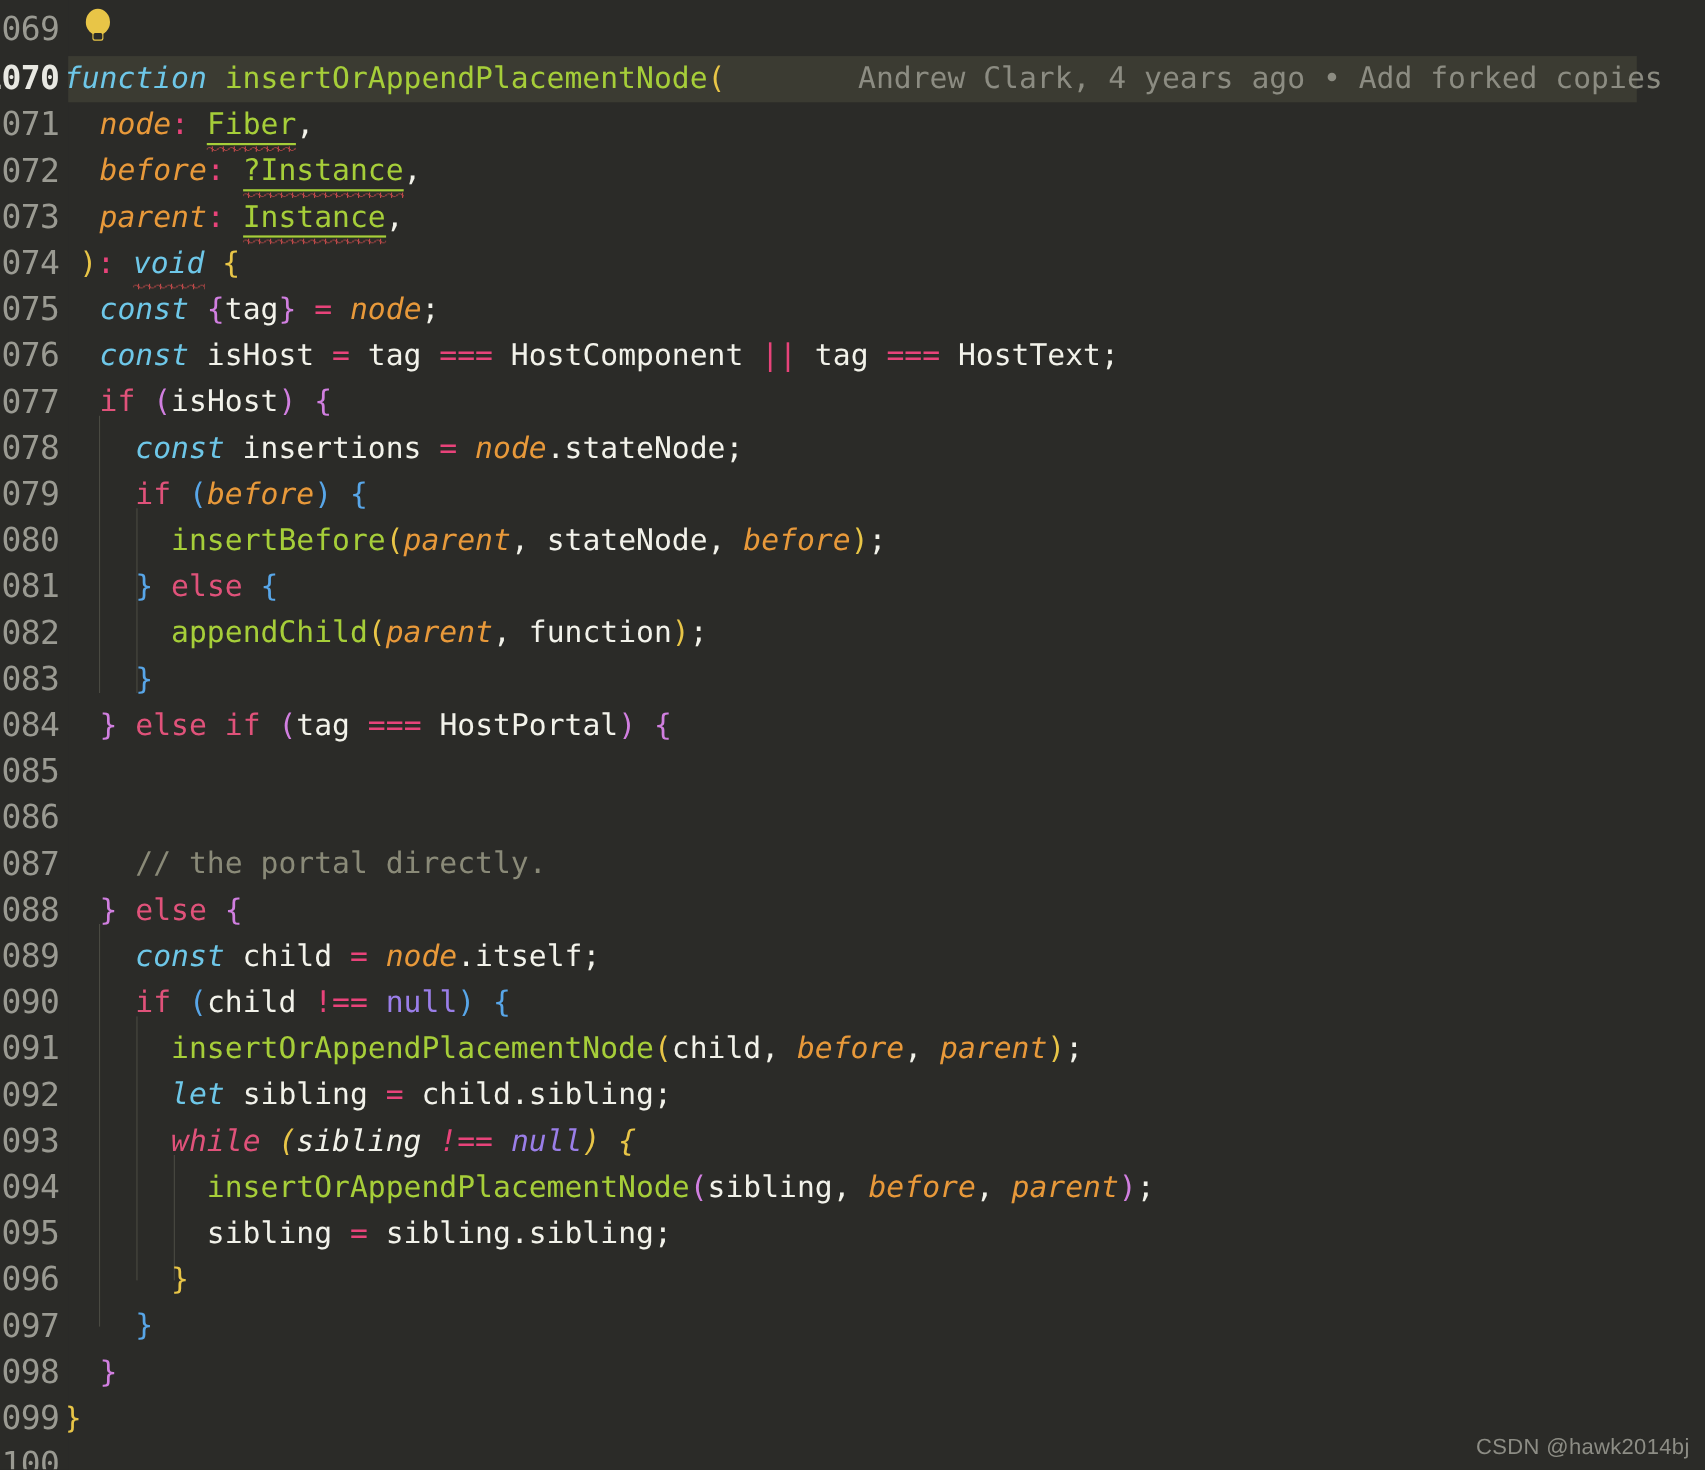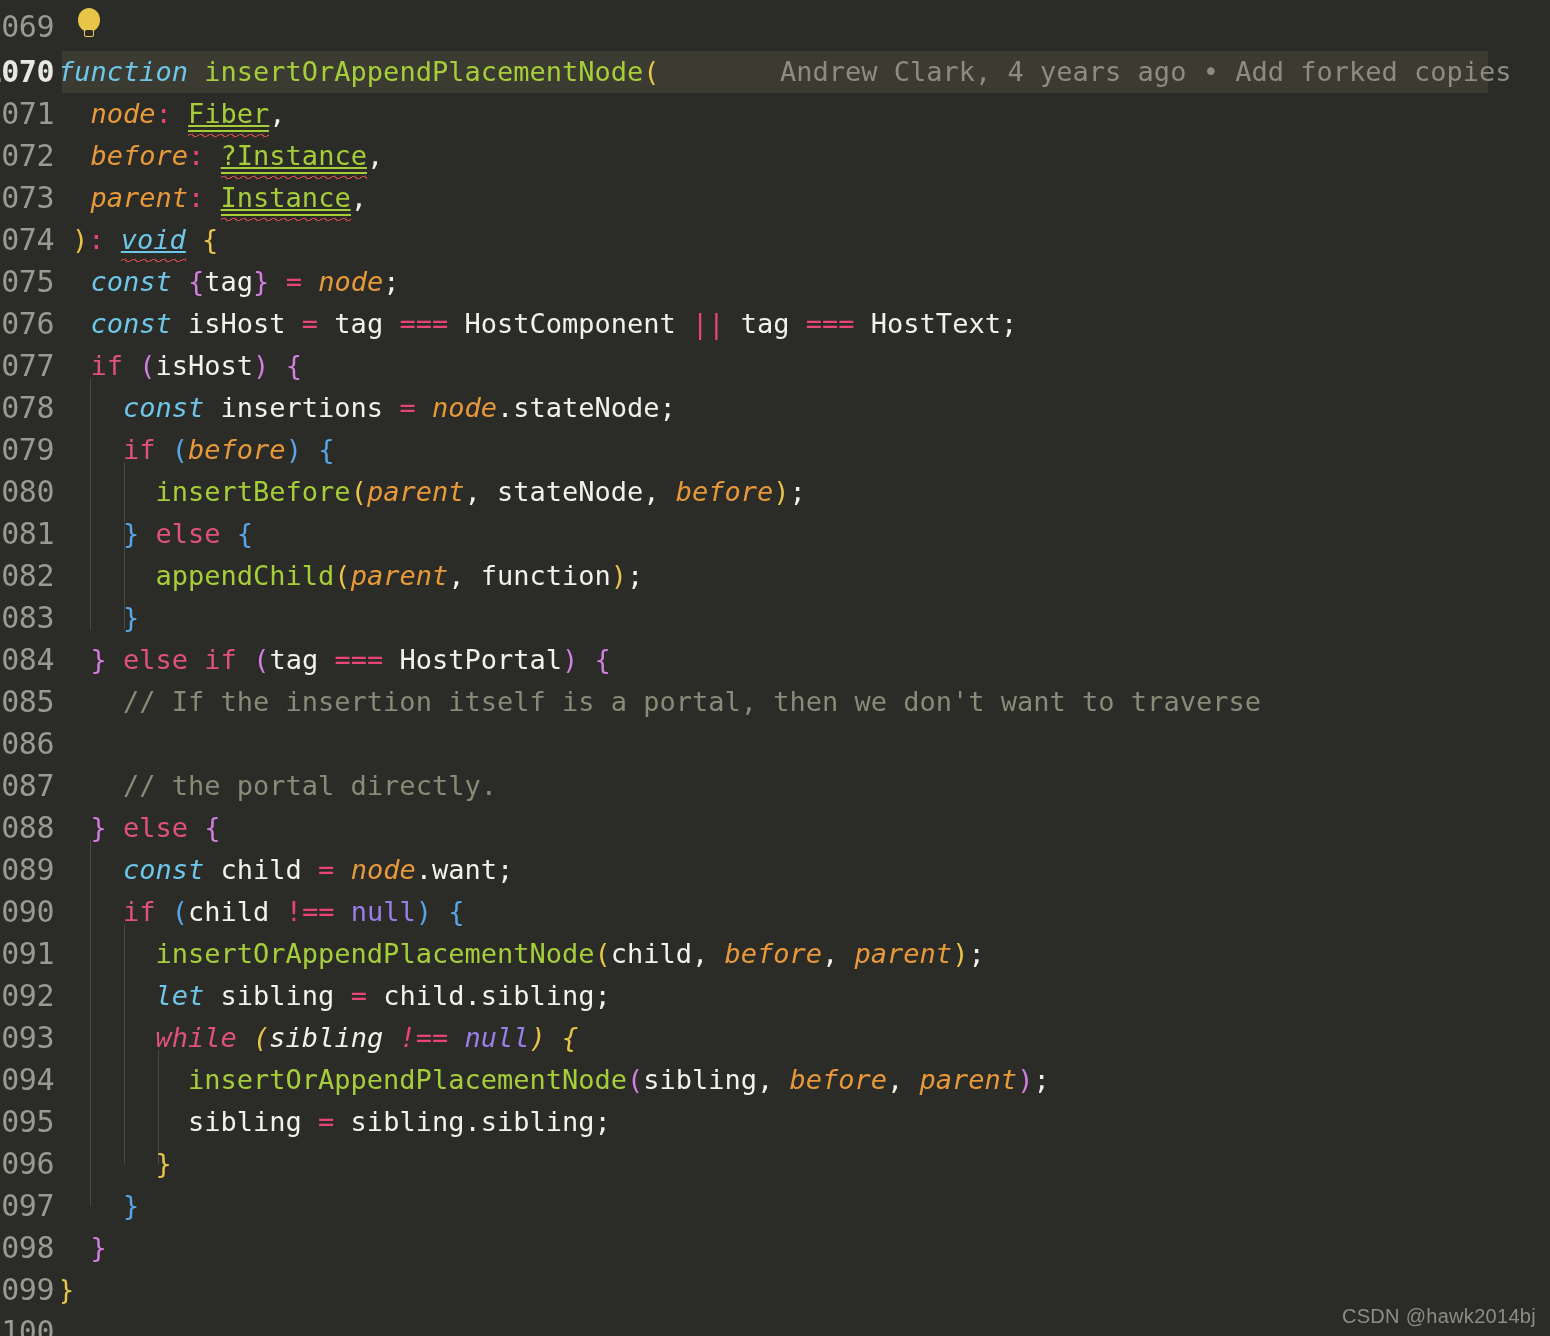--- a/index.html
+++ b/index.html
@@ -101,21 +101,20 @@
   .b3      { color: #58a6e8; }          
   .b4      { color: #e8c547; }          
 
   
   .uline {
     border-bottom: 2px solid #a6ce39;
     padding-bottom: 1px;
   }
   .squig {
     position: relative;
-    text-decoration: underline;
   }
   .squig::after {
     content: "";
     position: absolute;
     left: 0; right: 0;
     bottom: -8px;
     height: 5px;
     background-image:
       radial-gradient(circle at 2.5px 4px, transparent 2.2px, #e05050 2.5px, transparent 3.4px),
       radial-gradient(circle at 7.5px 1px, transparent 2.2px, #e05050 2.5px, transparent 3.4px);
@@ -241,26 +240,25 @@
     <div class="line" style="top:471px; left:12px;"><span class="plain">      </span><span class="fn">insertBefore</span><span class="b4">(</span><span class="param">parent</span><span class="plain">, stateNode, </span><span class="param">before</span><span class="b4">)</span><span class="plain">;</span></div>
 
     <div class="line" style="top:513px; left:12px;"><span class="plain">    </span><span class="b3">}</span><span class="plain"> </span><span class="kw2">else</span><span class="plain"> </span><span class="b3">{</span></div>
 
     <div class="line" style="top:555px; left:12px;"><span class="plain">      </span><span class="fn">appendChild</span><span class="b4">(</span><span class="param">parent</span><span class="plain">, function</span><span class="b4">)</span><span class="plain">;</span></div>
 
     <div class="line" style="top:597px; left:12px;"><span class="plain">    </span><span class="b3">}</span></div>
 
     <div class="line" style="top:639px; left:12px;"><span class="plain">  </span><span class="b2">}</span><span class="plain"> </span><span class="kw2">else</span><span class="plain"> </span><span class="kw2">if</span><span class="plain"> </span><span class="b2">(</span><span class="plain">tag </span><span class="op">===</span><span class="plain"> HostPortal</span><span class="b2">)</span><span class="plain"> </span><span class="b2">{</span></div>
 
-    <div class="line" style="top:681px; left:12px;"><span class="plain">    </span><span class="cmt">// If the insertion itself is a portal, then we don't want to traverse</span></div>
     <div class="line" style="top:765px; left:12px;"><span class="plain">    </span><span class="cmt">// the portal directly.</span></div>
 
     <div class="line" style="top:807px; left:12px;"><span class="plain">  </span><span class="b2">}</span><span class="plain"> </span><span class="kw2">else</span><span class="plain"> </span><span class="b2">{</span></div>
 
-    <div class="line" style="top:849px; left:12px;"><span class="plain">    </span><span class="decl">const</span><span class="plain"> child </span><span class="op">=</span><span class="plain"> </span><span class="param">node</span><span class="plain">.want;</span></div>
+    <div class="line" style="top:849px; left:12px;"><span class="plain">    </span><span class="decl">const</span><span class="plain"> child </span><span class="op">=</span><span class="plain"> </span><span class="param">node</span><span class="plain">.itself;</span></div>
 
     <div class="line" style="top:891px; left:12px;"><span class="plain">    </span><span class="kw2">if</span><span class="plain"> </span><span class="b3">(</span><span class="plain">child </span><span class="op">!==</span><span class="plain"> </span><span class="nullkw">null</span><span class="b3">)</span><span class="plain"> </span><span class="b3">{</span></div>
 
     <div class="line" style="top:933px; left:12px;"><span class="plain">      </span><span class="fn">insertOrAppendPlacementNode</span><span class="b4">(</span><span class="plain">child, </span><span class="param">before</span><span class="plain">, </span><span class="param">parent</span><span class="b4">)</span><span class="plain">;</span></div>
 
     <div class="line" style="top:975px; left:12px;"><span class="plain">      </span><span class="decl">let</span><span class="plain"> sibling </span><span class="op">=</span><span class="plain"> child.sibling;</span></div>
 
     <div class="line" style="top:1017px; left:12px;font-style:italic;"><span class="plain">      </span><span class="kw2">while</span><span class="plain"> </span><span class="b4">(</span><span class="plain">sibling </span><span class="op">!==</span><span class="plain"> </span><span class="nullkw">null</span><span class="b4">)</span><span class="plain"> </span><span class="b4">{</span></div>
 
     <div class="line" style="top:1059px; left:12px;"><span class="plain">        </span><span class="fn">insertOrAppendPlacementNode</span><span class="b2">(</span><span class="plain">sibling, </span><span class="param">before</span><span class="plain">, </span><span class="param">parent</span><span class="b2">)</span><span class="plain">;</span></div>

